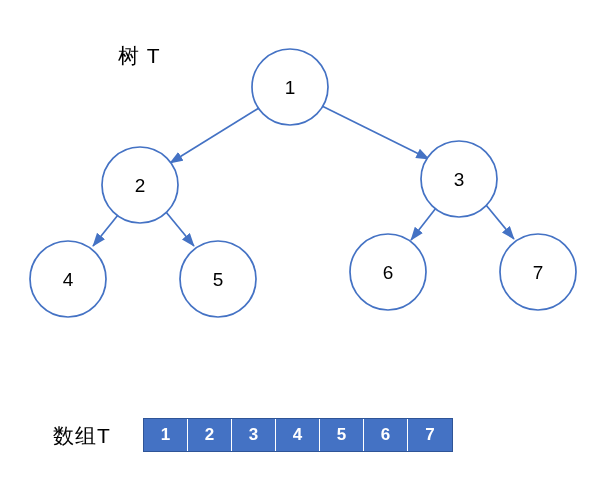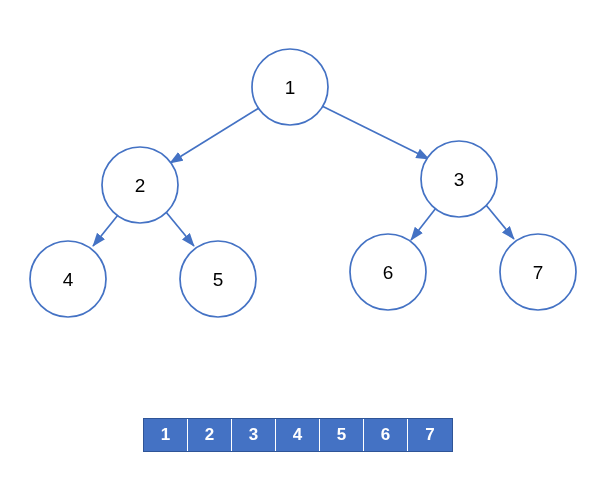--- a/index.html
+++ b/index.html
@@ -63,20 +63,21 @@
     font-family: "Liberation Sans", sans-serif;
     font-size: 19px;
     fill: #000000;
   }
 </style>
 </head>
 <body>
 
 <div id="stage">
 
+  <div class="tree-label" style="left:118px; top:42px;">树 T</div>
 
   <svg id="tree-svg" width="600" height="400" viewBox="0 0 600 400">
     <defs>
       <marker id="arrowhead" markerWidth="9" markerHeight="9" refX="7.5" refY="3" orient="auto" markerUnits="strokeWidth">
         <path d="M0,0 L8,3 L0,6 z" fill="#4472c4"></path>
       </marker>
     </defs>
 
     <g>
       <line x1="259" y1="108" x2="170" y2="163" stroke="#4472c4" stroke-width="1.7" marker-end="url(#arrowhead)"></line>
@@ -112,20 +113,21 @@
         <circle cx="388" cy="272" r="38" fill="#ffffff" stroke="#4472c4" stroke-width="1.7"></circle>
         <text class="node-text" x="388" y="279" text-anchor="middle">6</text>
       </g>
       <g>
         <circle cx="538" cy="272" r="38" fill="#ffffff" stroke="#4472c4" stroke-width="1.7"></circle>
         <text class="node-text" x="538" y="279" text-anchor="middle">7</text>
       </g>
     </g>
   </svg>
 
+  <div class="array-label" style="left:53px; top:422px;">数组T</div>
 
   <div class="array-row" style="left:143px; top:418px;">
     <div class="array-cell">1</div>
     <div class="array-cell">2</div>
     <div class="array-cell">3</div>
     <div class="array-cell">4</div>
     <div class="array-cell">5</div>
     <div class="array-cell">6</div>
     <div class="array-cell">7</div>
   </div>

